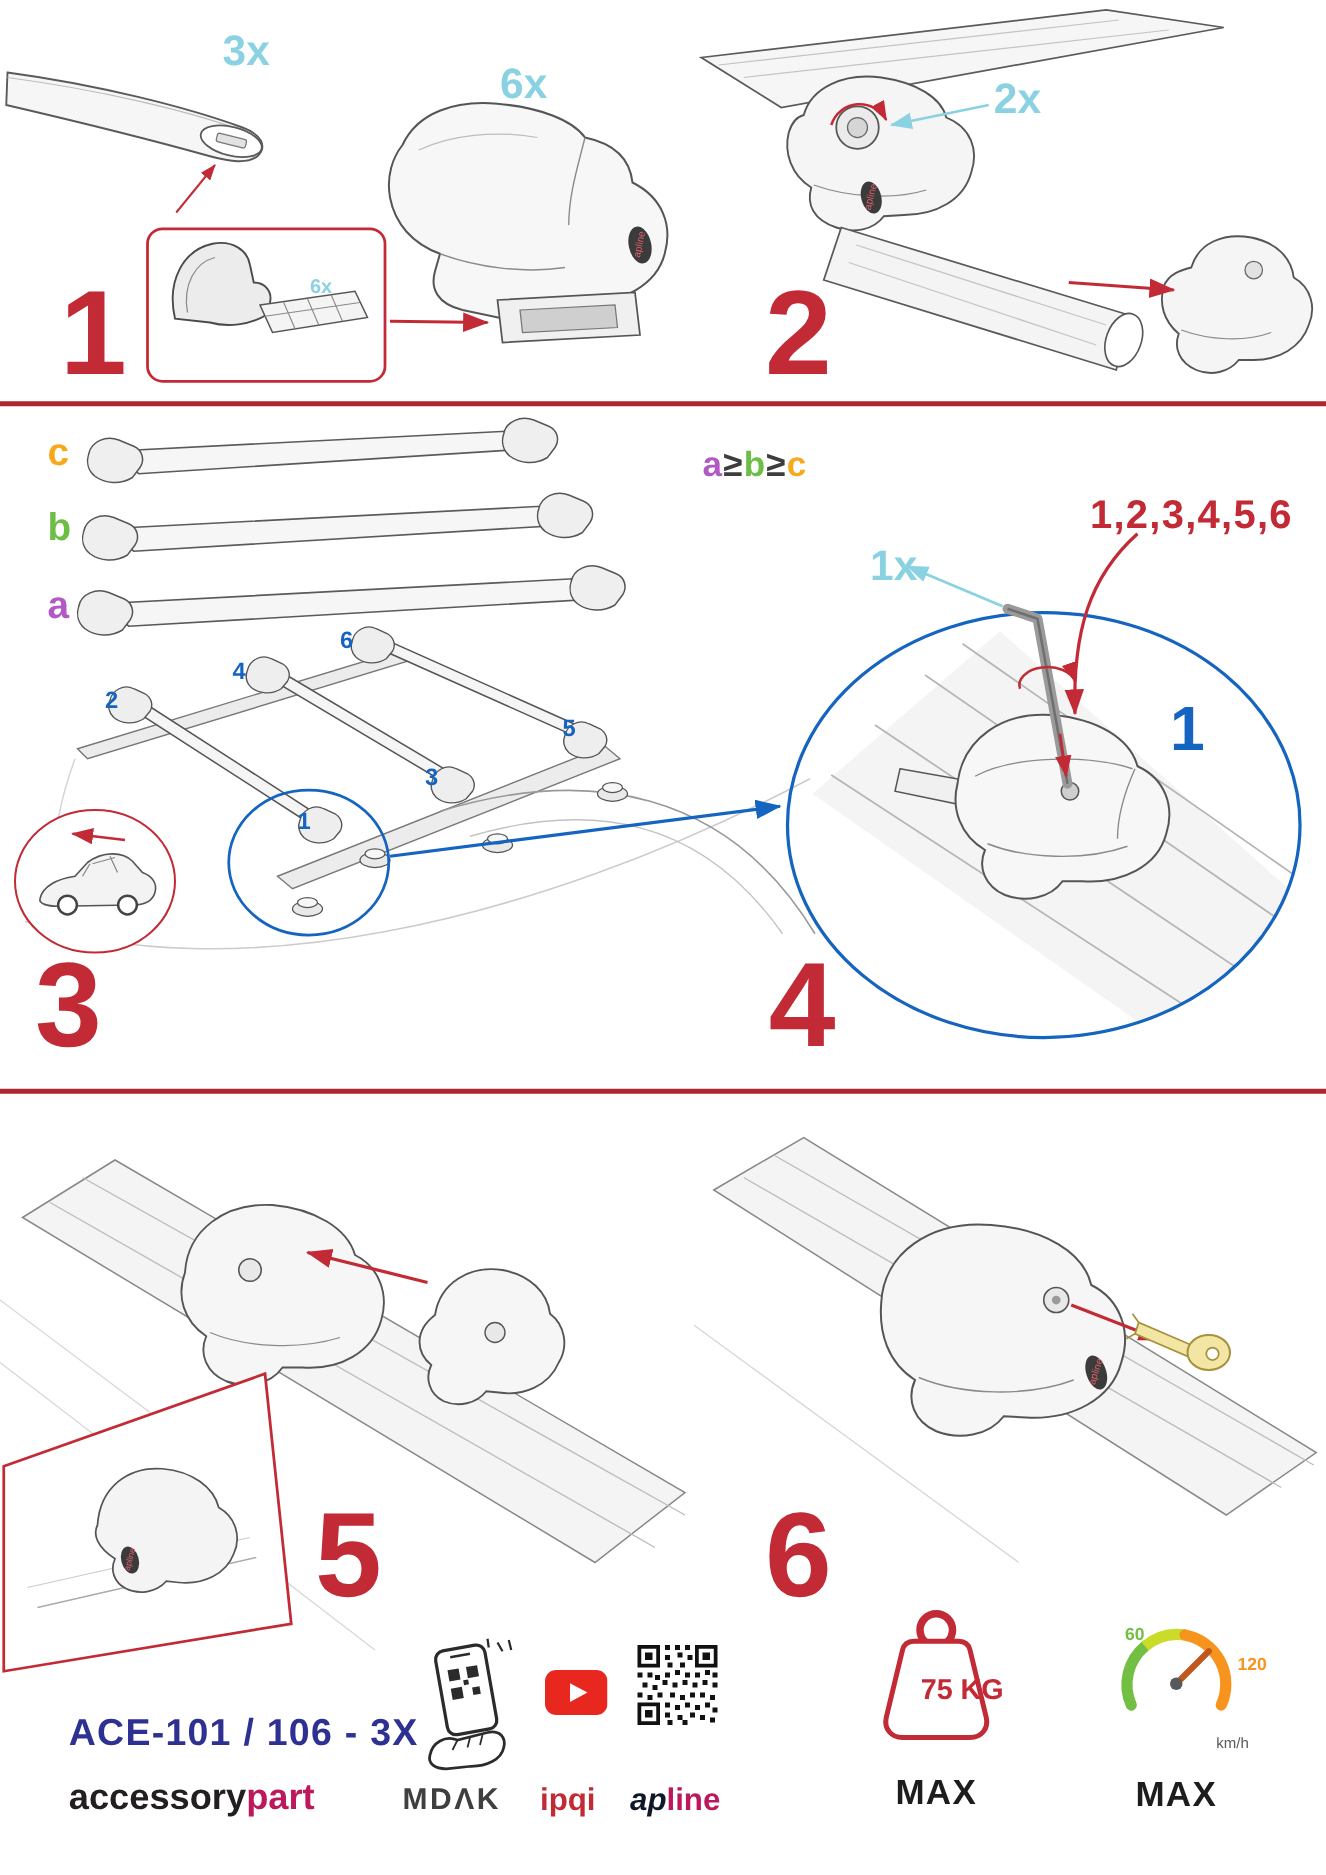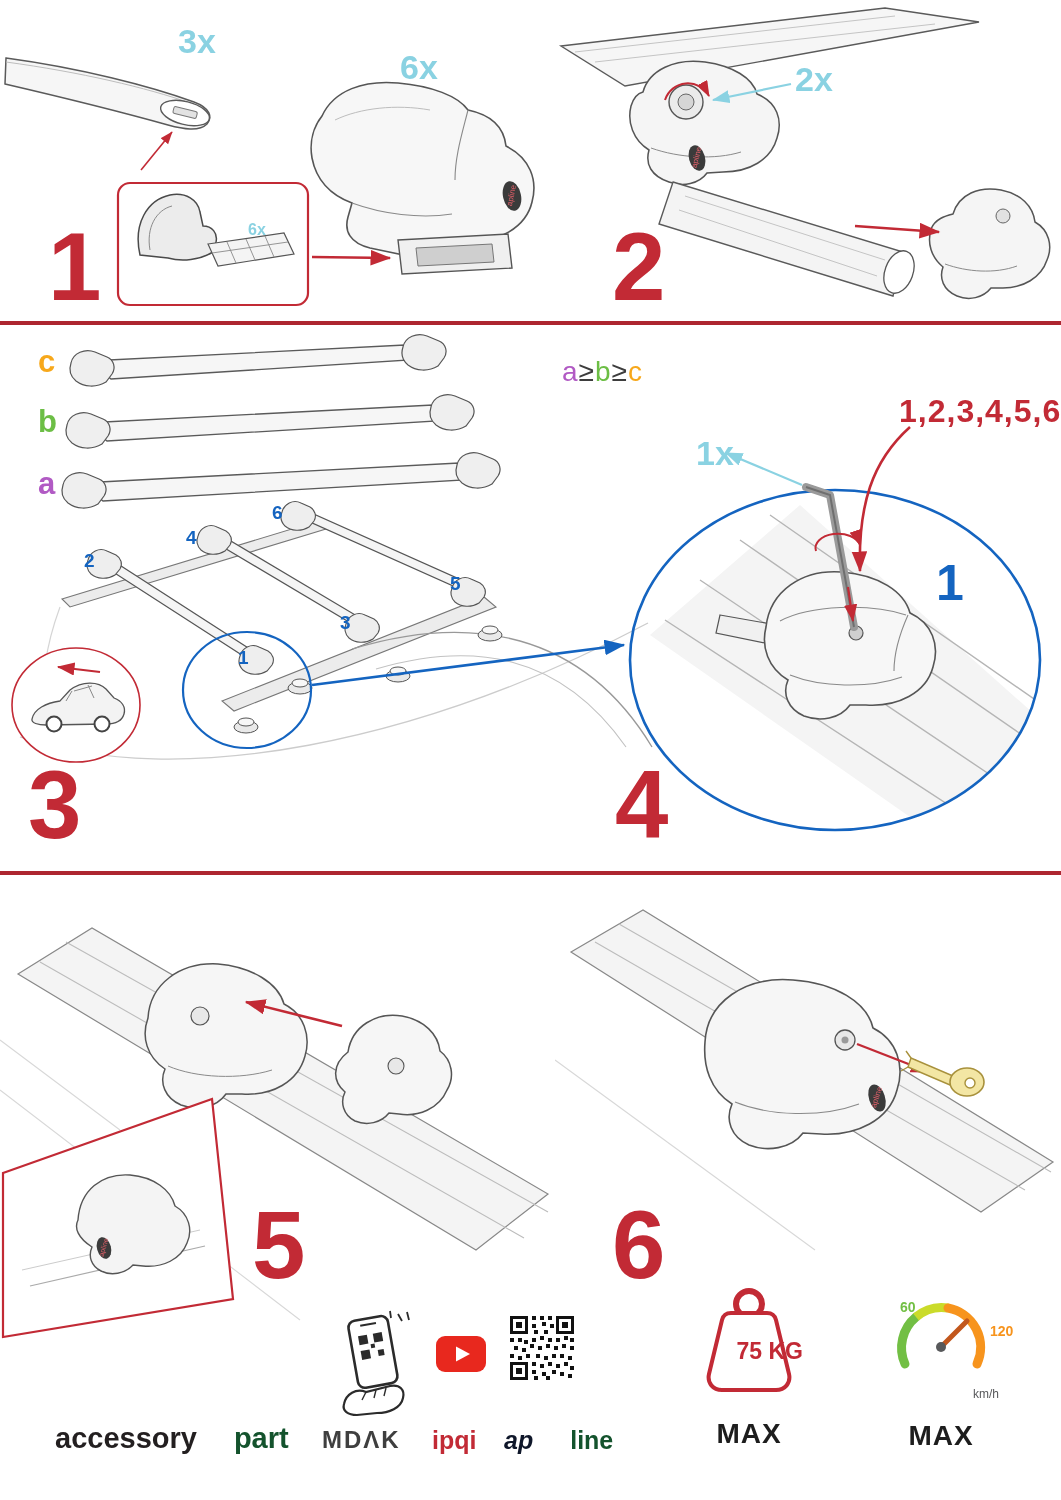--- a/index.html
+++ b/index.html
@@ -6,27 +6,27 @@
   body { background:#ffffff; font-family:"Liberation Sans", sans-serif; color:#222; }
   .page { position:relative; width:1061px; height:1500px; background:#fff; overflow:hidden; }
   .abs { position:absolute; }
   .divider { position:absolute; left:0; width:1061px; height:4px; background:#ad2630; }
   .qty { font-size:34px; font-weight:600; color:#8ad2e2; line-height:1; }
   .qty.small { font-size:16px; }
   .step-num { font-size:96px; font-weight:700; color:#c22a35; line-height:0.82; }
   .pos-num { font-size:19px; font-weight:700; color:#1464c0; line-height:1; }
   .size-label { font-size:31px; font-weight:700; line-height:1; }
   .c-orange { color:#f7a81b; } .c-green { color:#6cbe45; } .c-purple { color:#b15ac4; }
-  .rule-text { font-size:28px; font-weight:400; letter-spacing:1px; line-height:1; }
+  .rule-text { font-size:28px; font-weight:700; letter-spacing:1px; line-height:1; }
   .rule-gte { color:#3d3d3d; }
-  .seq-text { font-size:32px; font-weight:700; color:#c22a35; letter-spacing:1px; line-height:1;margin-left:27px; }
+  .seq-text { font-size:32px; font-weight:700; color:#c22a35; letter-spacing:1px; line-height:1; }
   .big-one { font-size:50px; font-weight:700; color:#1464c0; line-height:1; }
   .model-text { font-size:30px; font-weight:700; color:#2e3192; letter-spacing:1px; line-height:1; }
   .brand-row { font-size:29px; font-weight:700; line-height:1; }
-  .red { color:#14532d;margin-left:37px; } .gray { color:#0f172a;font-style:italic; } .dark { color:#231f20; }
+  .red { color:#be185d; } .gray { color:#0f172a;font-style:italic; } .dark { color:#231f20; }
   .brand-mid { font-size:24px; font-weight:700; color:#3f3f3f; letter-spacing:2px; line-height:1; }
   .brand-ipqi { font-size:25px; font-weight:700; color:#c22a35; line-height:1; }
   .brand-apline { font-size:25px; font-weight:700; line-height:1; }
   .kg-text { font-size:23px; font-weight:700; color:#c22a35; text-align:right; line-height:1; }
   .max-text { font-size:28px; font-weight:700; color:#1d1d1d; text-align:center; letter-spacing:1px; line-height:1;margin-top:12px; }
   .speed-min { font-size:14px; font-weight:700; color:#72bf44; line-height:1;text-align:center; }
   .speed-max-val { font-size:14px; font-weight:700; color:#f7941d; line-height:1; }
   .kmh { font-size:12px; color:#58595b; text-align:center; line-height:1; }
 </style>
 </head>
@@ -294,20 +294,21 @@
     <line x1="302" y1="154" x2="374" y2="182" stroke="#c22a35" stroke-width="2.4" marker-end="url(#ar-r6)"></line>
     <g>
       <polygon points="398,186 356,168 353,177 395,195" fill="#f3e6a4" stroke="#a8913c" stroke-width="1.4"></polygon>
       <path d="M356 168 L351 161 M353 177 L346 181" stroke="#a8913c" stroke-width="1.4" fill="none"></path>
       <ellipse cx="412" cy="192" rx="17" ry="14" fill="#f3e6a4" stroke="#a8913c" stroke-width="1.6"></ellipse>
       <circle cx="415" cy="193" r="5" fill="#ffffff" stroke="#a8913c" stroke-width="1.4"></circle>
     </g>
   </svg>
   <div class="abs step-num" style="left:612px;top:1206px">6</div>
 
+  <div class="abs model-text" style="left:55px;top:1372px">ACE-101 / 106 - 3X</div>
   <div class="abs brand-row" style="left:55px;top:1424px">
     <span class="dark">accessory</span><span class="red">part</span>
   </div>
 
   <svg class="abs" style="left:332px;top:1308px" width="82" height="112" viewBox="0 0 82 112">
     <g transform="rotate(-10 41 50)">
       <rect x="22" y="10" width="40" height="68" rx="7" fill="#ffffff" stroke="#2b2b2b" stroke-width="2.6"></rect>
       <line x1="34" y1="16" x2="50" y2="16" stroke="#2b2b2b" stroke-width="2"></line>
       <g fill="#2b2b2b">
         <rect x="30" y="26" width="9" height="9"></rect>

